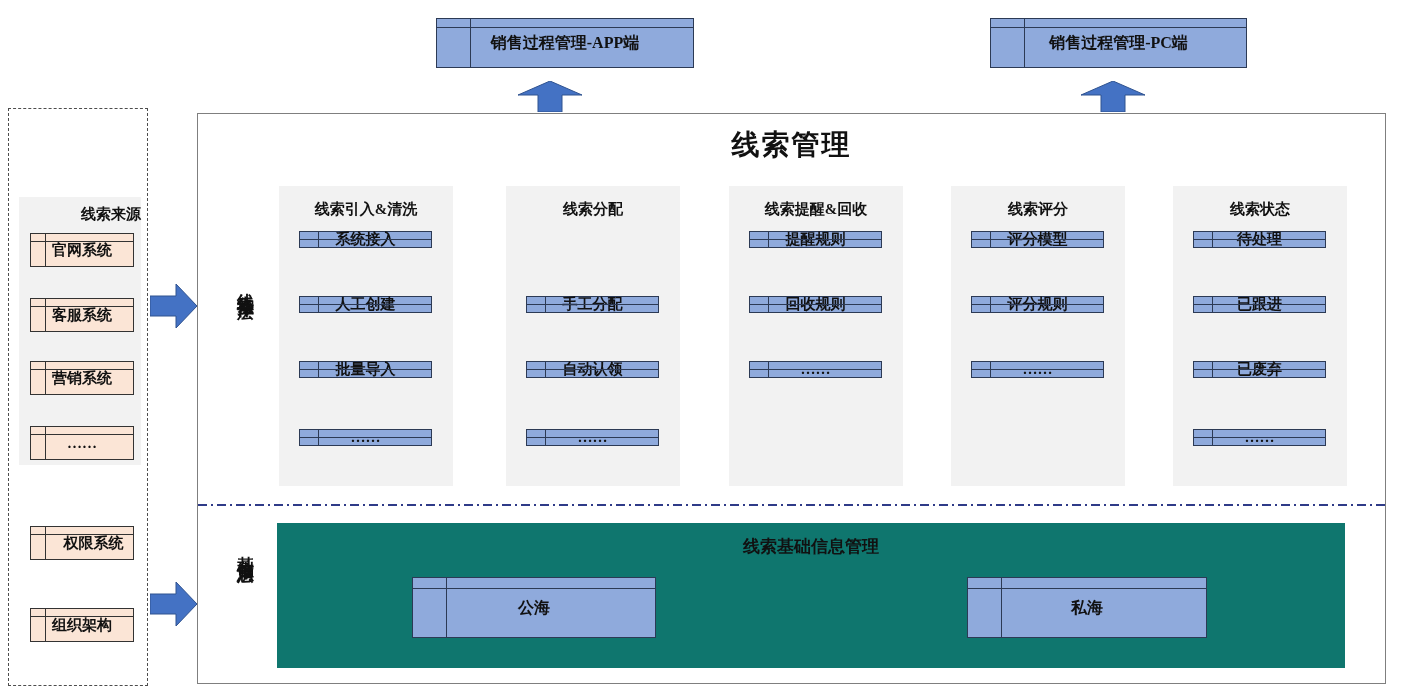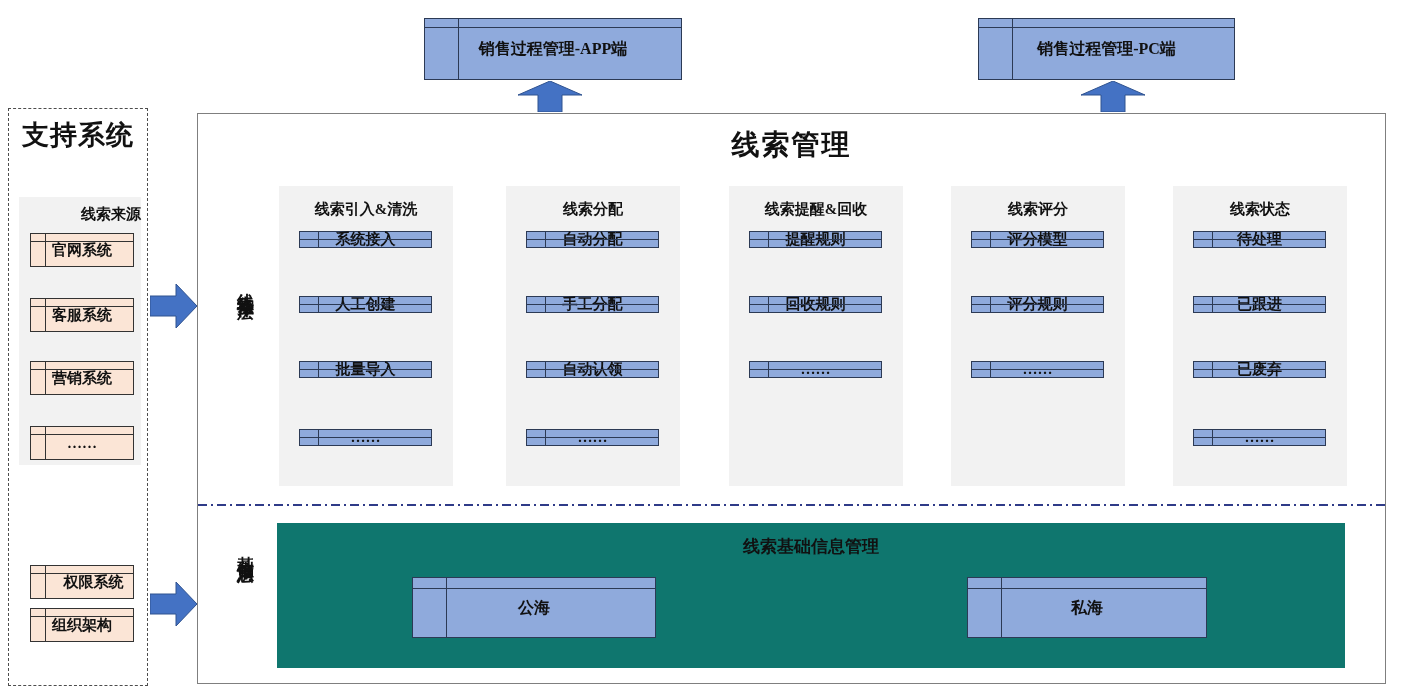--- a/index.html
+++ b/index.html
@@ -19,21 +19,21 @@
     box-sizing:border-box;
   }
   .procbox::before{ 
     content:"";position:absolute;left:0;right:0;top:7px;border-top:1px solid #2c3a55;
   }
   .procbox::after{ 
     content:"";position:absolute;top:0;bottom:0;left:18px;border-left:1px solid #2c3a55;
   }
   .procbox .lbl{font-weight:bold;font-size:15px;line-height:1;white-space:nowrap;}
 
-  .procbox.big{width:258px;height:62px;}
+  .procbox.big{width:258px;height:50px;margin-left:12px;}
   .procbox.big::before{top:8px;}
   .procbox.big::after{left:33px;}
   .procbox.big .lbl{font-size:16px;}
 
   .procbox.sea{height:61px;}
   .procbox.sea::before{top:10px;}
   .procbox.sea::after{left:33px;}
   .procbox.sea .lbl{font-size:16px;}
 
   .procbox.small{width:133px;height:17px;left:20px;}
@@ -112,39 +112,38 @@
   </div>
 
   <svg class="arrow" style="left:518px;top:81px;" width="64" height="31" viewBox="0 0 64 31">
     <polygon points="32,0 64,14 44,14 44,31 20,31 20,14 0,14" fill="#4472C4" stroke="#2F528F" stroke-width="1"></polygon>
   </svg>
   <svg class="arrow" style="left:1081px;top:81px;" width="64" height="31" viewBox="0 0 64 31">
     <polygon points="32,0 64,14 44,14 44,31 20,31 20,14 0,14" fill="#4472C4" stroke="#2F528F" stroke-width="1"></polygon>
   </svg>
 
   <div class="abs support-box">
-    <div class="support-title">支持系统</div>
 
     <div class="sources-panel">
       <div class="sources-title">线索来源</div>
       <div class="procbox peach" style="left:11px;top:36px;">
         <span class="lbl">官网系统</span>
       </div>
       <div class="procbox peach" style="left:11px;top:101px;">
         <span class="lbl">客服系统</span>
       </div>
       <div class="procbox peach" style="left:11px;top:164px;">
         <span class="lbl">营销系统</span>
       </div>
       <div class="procbox peach" style="left:11px;top:229px;">
         <span class="lbl">……</span>
       </div>
     </div>
 
-    <div class="procbox peach" style="left:21px;top:456px;padding-left:23px;">
+    <div class="procbox peach" style="left:21px;top:417px;padding-left:23px;">
       <span class="lbl">权限系统</span>
     </div>
     <div class="procbox peach" style="left:21px;top:499px;">
       <span class="lbl">组织架构</span>
     </div>
   </div>
 
   <svg class="arrow" style="left:150px;top:284px;" width="47" height="44" viewBox="0 0 47 44">
     <polygon points="0,12 26,12 26,0 47,22 26,44 26,32 0,32" fill="#4472C4" stroke="#2F528F" stroke-width="1"></polygon>
   </svg>
@@ -168,23 +167,20 @@
       <div class="procbox small r3">
           <span class="lbl">批量导入</span>
         </div>
       <div class="procbox small r4">
           <span class="lbl">……</span>
         </div>
     </div>
 
     <div class="col-panel" style="left:308px;">
       <div class="col-title">线索分配</div>
-      <div class="procbox small r1">
-          <span class="lbl">自动分配</span>
-        </div>
       <div class="procbox small r2">
           <span class="lbl">手工分配</span>
         </div>
       <div class="procbox small r3">
           <span class="lbl">自动认领</span>
         </div>
       <div class="procbox small r4">
           <span class="lbl">……</span>
         </div>
     </div>

